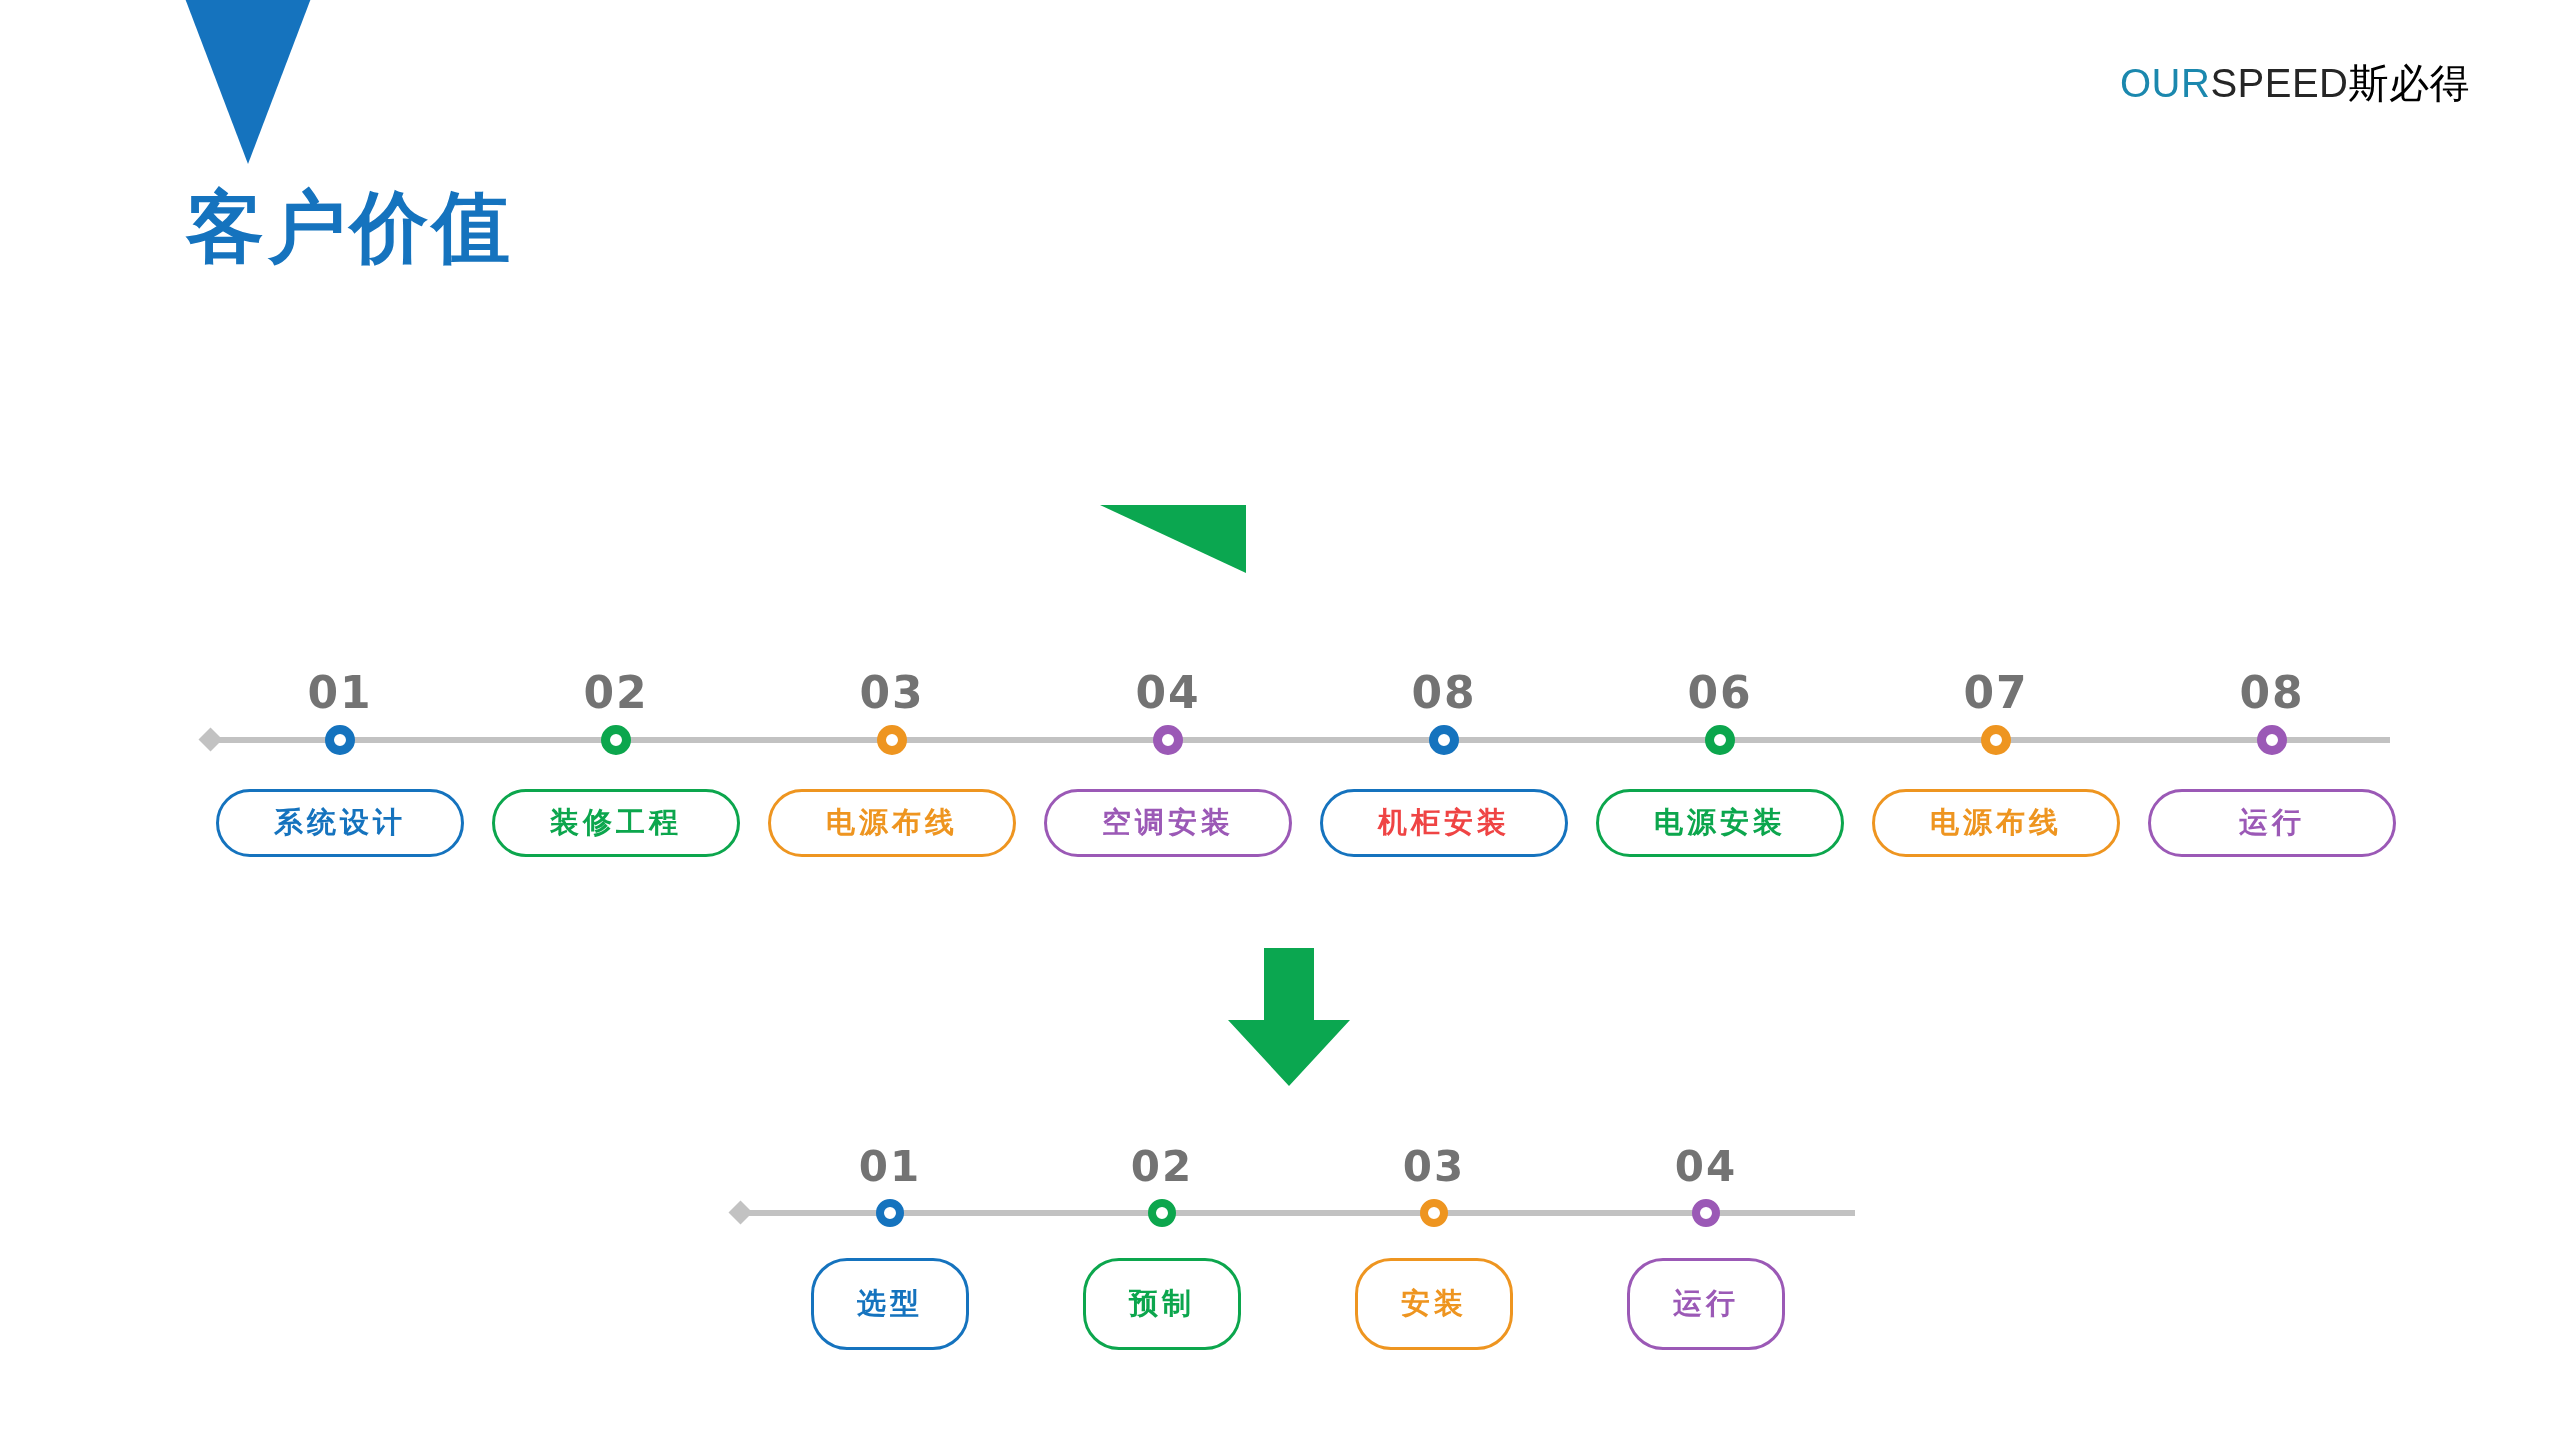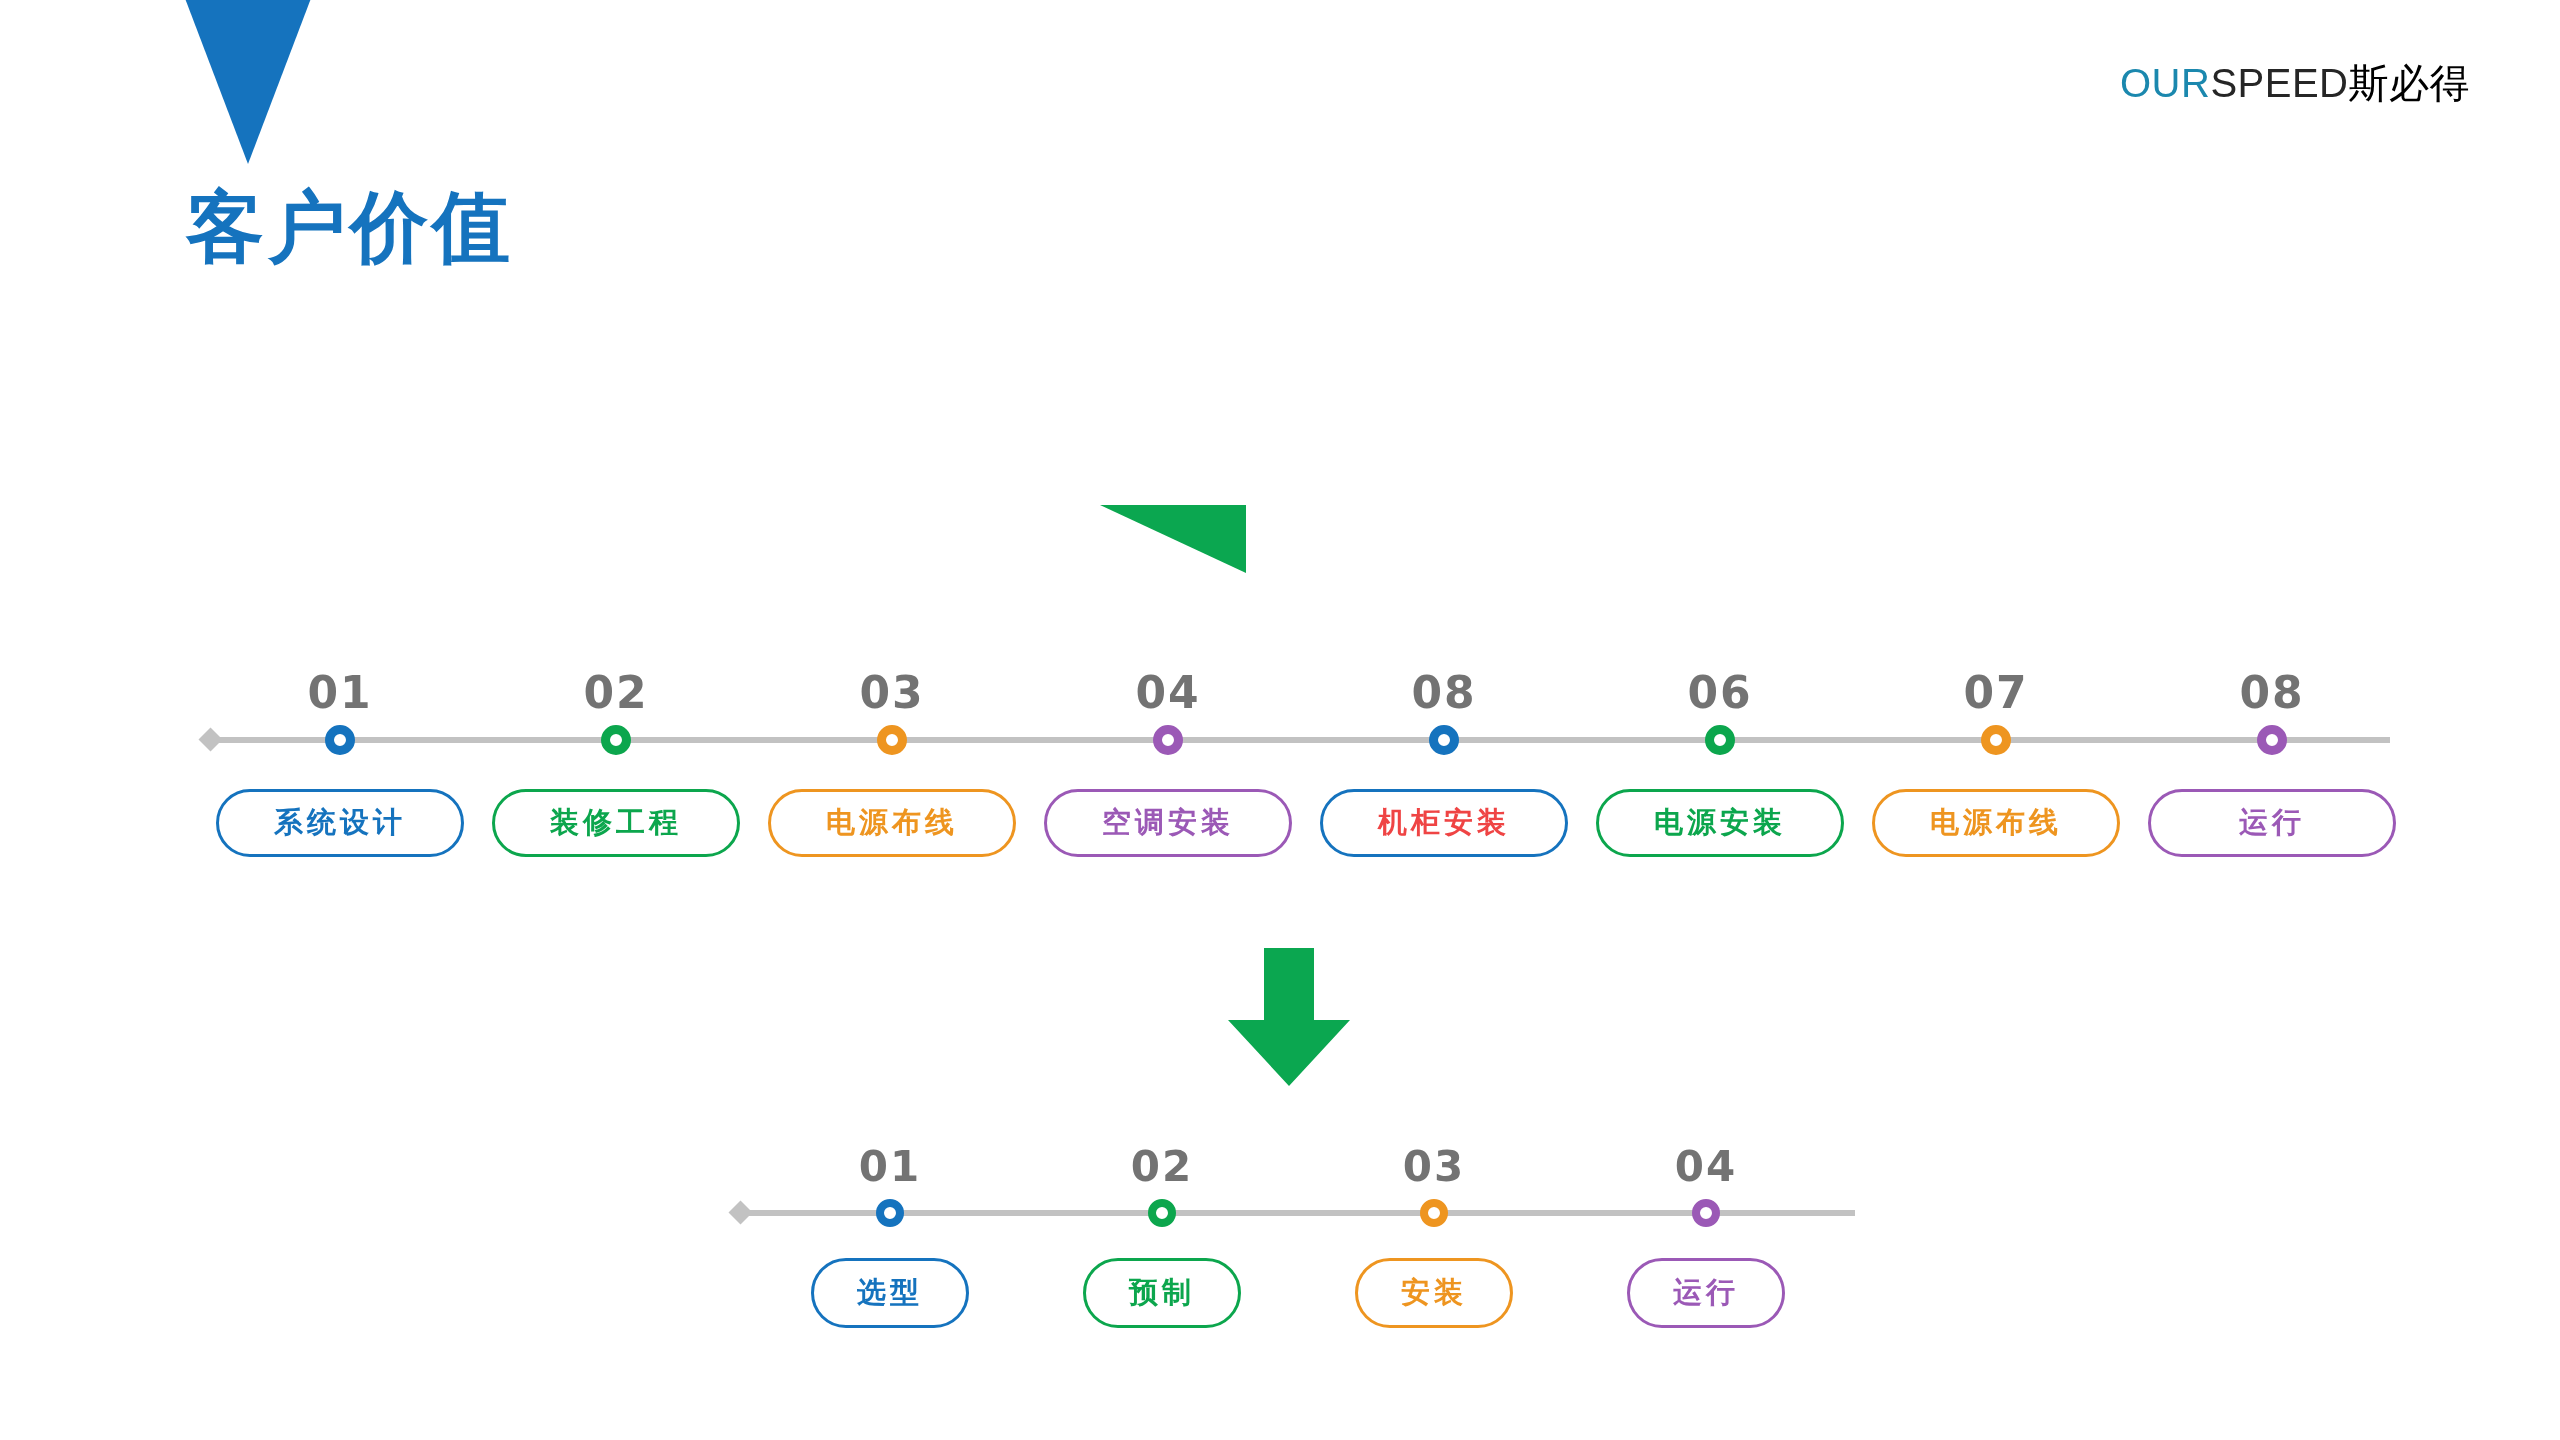--- a/index.html
+++ b/index.html
@@ -148,21 +148,21 @@
   #timeline-primary .tl-line { width: 2180px; }
   #timeline-primary .tl-num { top: -70px; font-size: 44px; }
   #timeline-primary .tl-dot { top: -12px; width: 30px; height: 30px; border-width: 9px; border-style: solid; }
   #timeline-primary .tl-pill { top: 52px; width: 248px; height: 68px; border-radius: 39px; border-width: 3px; border-style: solid; font-size: 29px; letter-spacing: 4px; }
 
   
   #timeline-secondary { left: 740px; top: 1210px; width: 1115px; }
   #timeline-secondary .tl-line { width: 1115px; }
   #timeline-secondary .tl-num { top: -68px; font-size: 42px; }
   #timeline-secondary .tl-dot { top: -11px; width: 28px; height: 28px; border-width: 8px; border-style: solid; }
-  #timeline-secondary .tl-pill { top: 48px; width: 158px; height: 70px; border-radius: 36px; border-width: 3px; border-style: solid; font-size: 29px; letter-spacing: 4px; }
+  #timeline-secondary .tl-pill { top: 48px; width: 158px; height: 92px; border-radius: 36px; border-width: 3px; border-style: solid; font-size: 29px; letter-spacing: 4px; }
 
   
   .down-arrow {
     position: absolute;
     left: 1228px;
     top: 948px;
     width: 122px;
     height: 138px;
   }
 </style>

